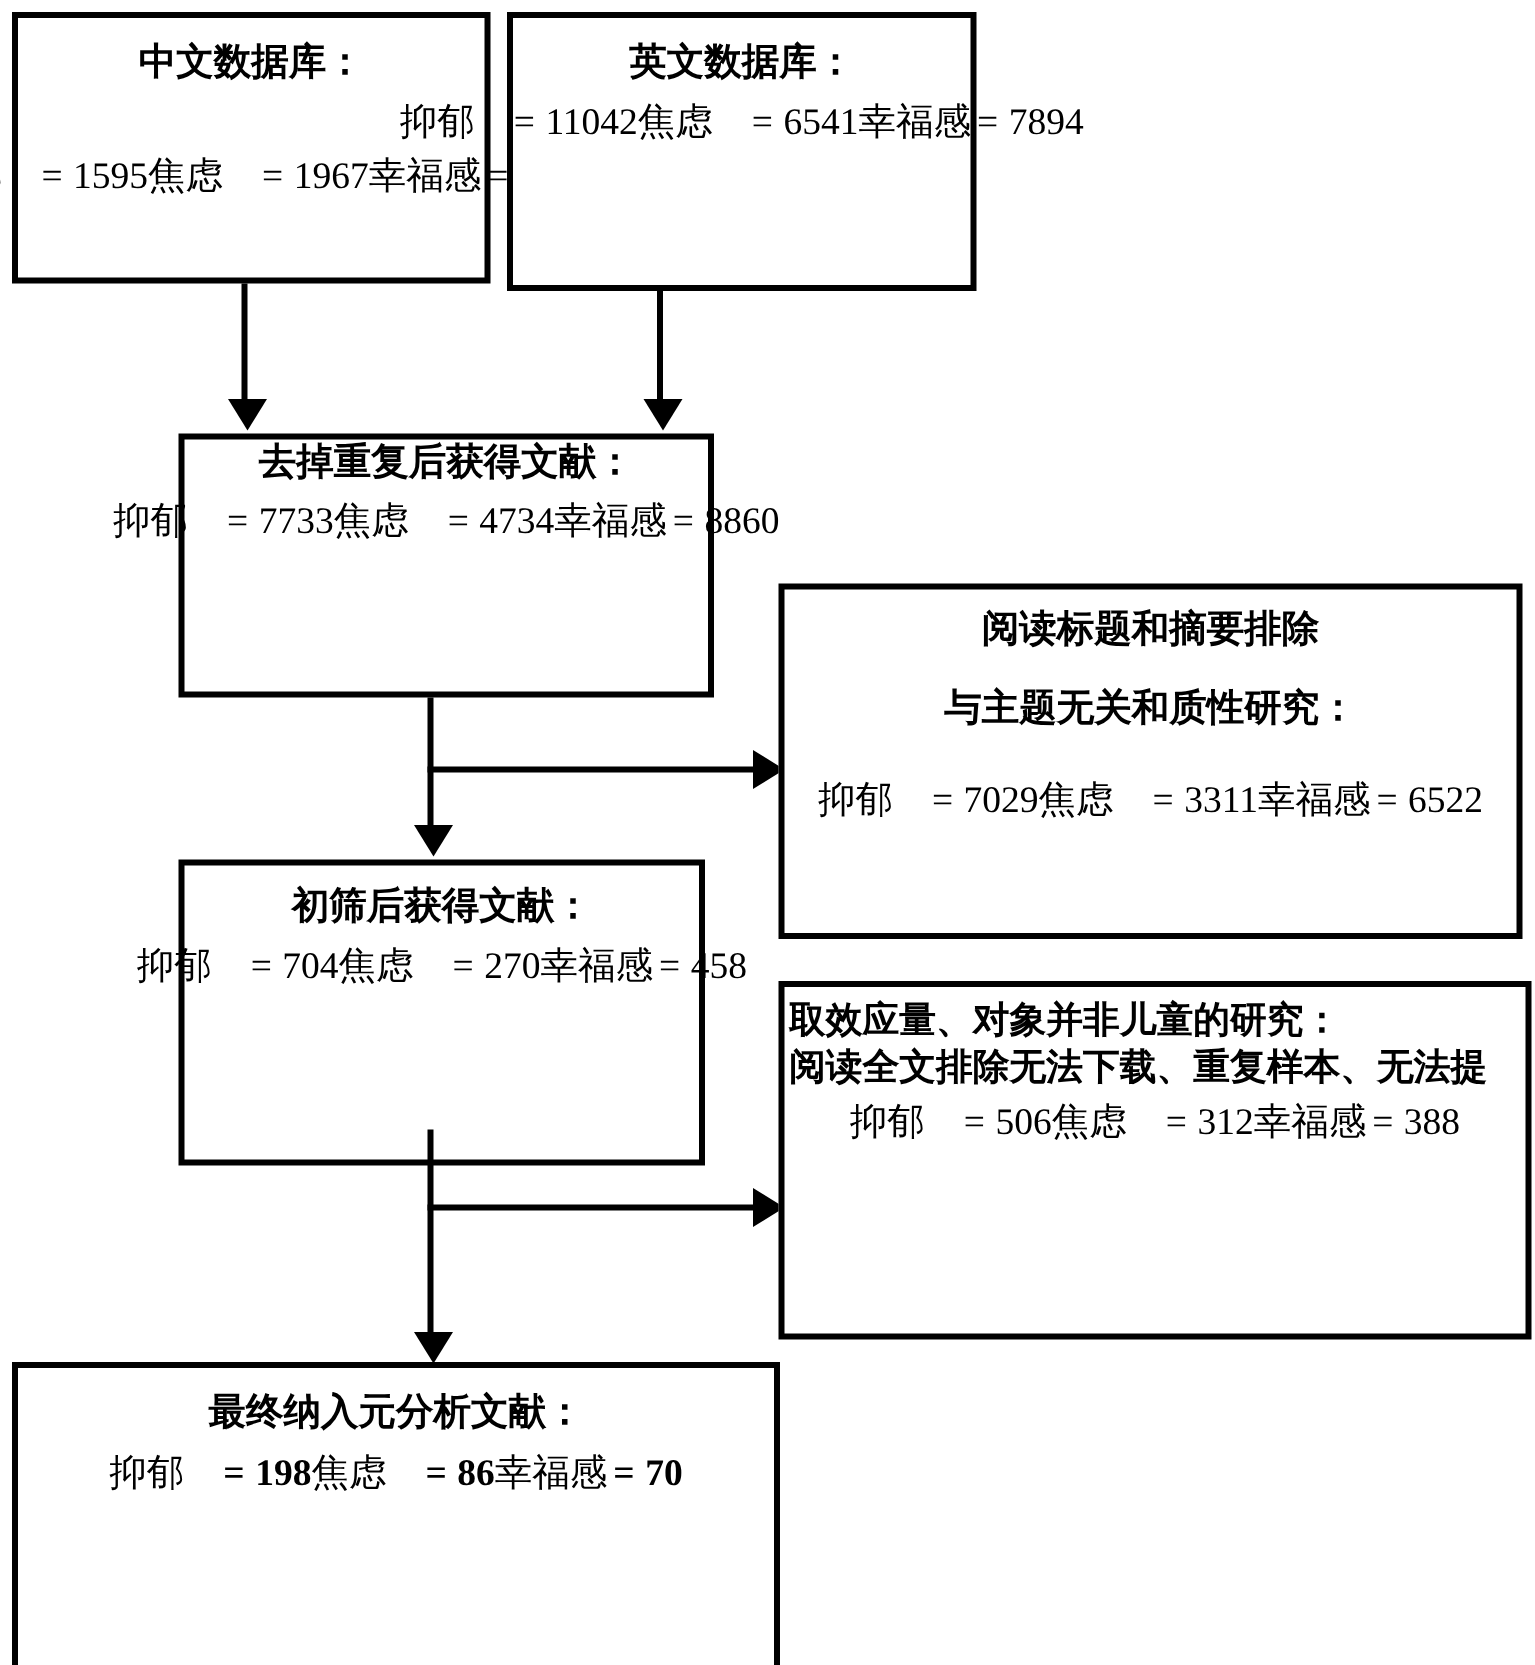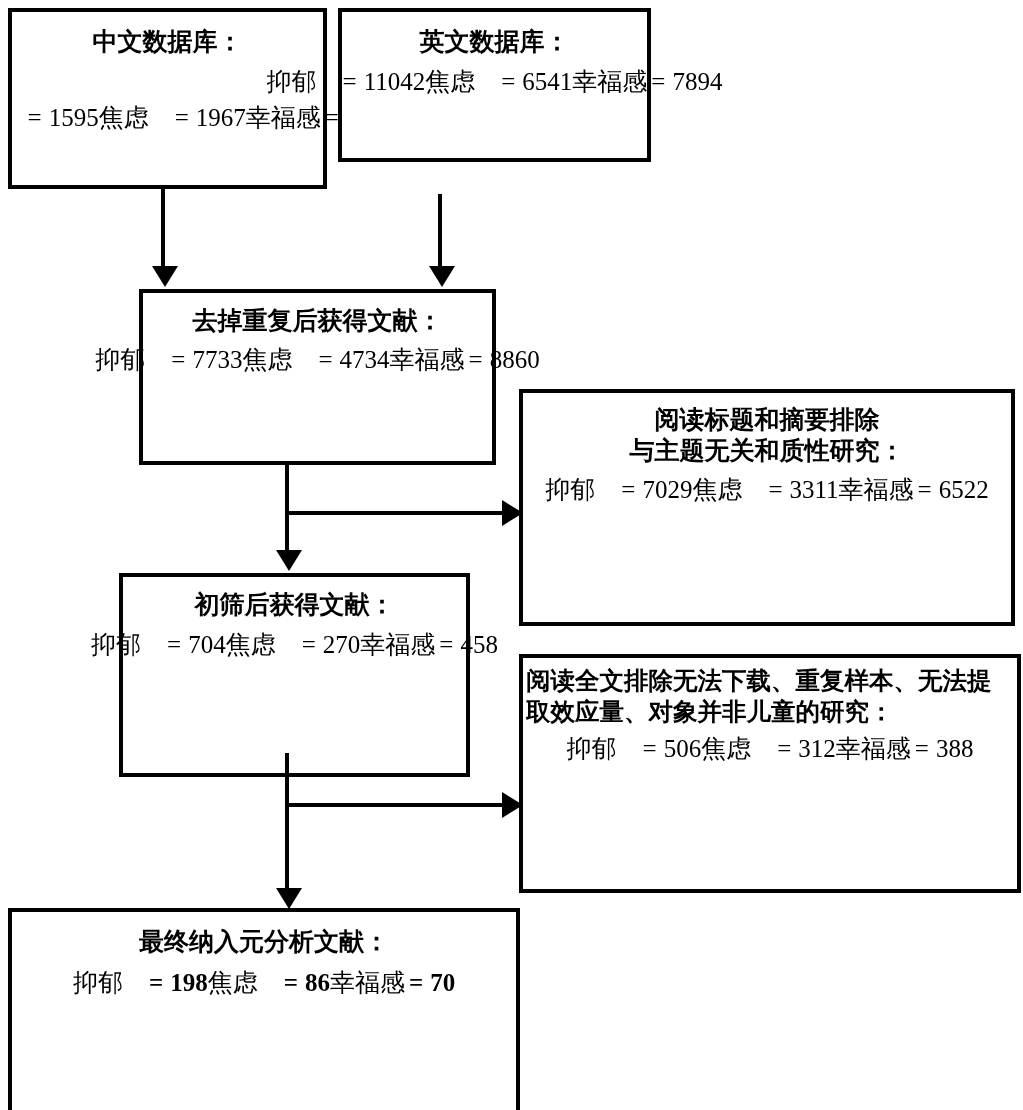--- a/index.html
+++ b/index.html
@@ -114,21 +114,21 @@
         <span class="val">1967</span>
       </div>
       <div class="row">
         <span class="label">幸福感</span>
         <span class="eq">=</span>
         <span class="val">561</span>
       </div>
     </div>
   </div>
 
-  <div class="box" id="box-english" style="left:338px; top:8px; width:313px; height:154px; padding-top:14px;">
+  <div class="box" id="box-english" style="left:338px; top:8px; width:313px; height:186px; padding-top:14px;">
     <div class="box-title">英文数据库：</div>
     <div class="rows" style="margin-top:9px;">
       <div class="row">
         <span class="label">抑郁</span>
         <span class="eq">=</span>
         <span class="val">11042</span>
       </div>
       <div class="row">
         <span class="label">焦虑</span>
         <span class="eq">=</span>
@@ -141,21 +141,21 @@
       </div>
     </div>
   </div>
 
   <div class="vline" style="left:161px; top:189px; height:79px;"></div>
   <div class="arrow-down" style="left:152px; top:266px;"></div>
 
   <div class="vline" style="left:438px; top:194px; height:74px;"></div>
   <div class="arrow-down" style="left:429px; top:266px;"></div>
 
-  <div class="box" id="box-dedup" style="left:119px; top:289px; width:357px; height:176px; padding-top:12px;margin-left:20px;">
+  <div class="box" id="box-dedup" style="left:119px; top:289px; width:357px; height:176px; padding-top:0;">
     <div class="box-title">去掉重复后获得文献：</div>
     <div class="rows" style="margin-top:8px;">
       <div class="row">
         <span class="label">抑郁</span>
         <span class="eq">=</span>
         <span class="val">7733</span>
       </div>
       <div class="row">
         <span class="label">焦虑</span>
         <span class="eq">=</span>
@@ -168,21 +168,21 @@
       </div>
     </div>
   </div>
 
   <div class="vline" style="left:285px; top:465px; height:86px;"></div>
   <div class="arrow-down" style="left:276px; top:550px;"></div>
 
   <div class="hline" style="left:285px; top:511px; width:220px;"></div>
   <div class="arrow-right" style="left:502px; top:500px;"></div>
 
-  <div class="box" id="box-excl1" style="left:519px; top:389px; width:496px; height:237px; padding-top:11px;">
+  <div class="box" id="box-excl1" style="left:519px; top:389px; width:496px; height:237px; padding-top:11px;gap:22px;">
     <div class="box-title">阅读标题和摘要排除</div>
     <div class="box-title">与主题无关和质性研究：</div>
     <div class="rows" style="margin-top:7px;">
       <div class="row">
         <span class="label">抑郁</span>
         <span class="eq">=</span>
         <span class="val">7029</span>
       </div>
       <div class="row">
         <span class="label">焦虑</span>
@@ -218,22 +218,22 @@
     </div>
   </div>
 
   <div class="vline" style="left:285px; top:753px; height:147px;"></div>
   <div class="arrow-down" style="left:276px; top:888px;"></div>
 
   <div class="hline" style="left:285px; top:803px; width:220px;"></div>
   <div class="arrow-right" style="left:502px; top:792px;"></div>
 
   <div class="box" id="box-excl2" style="left:519px; top:654px; width:502px; height:239px; padding-top:8px; align-items:flex-start;">
+    <div class="box-title wrapline" style="text-align:left; padding-left:3px; font-size:24.5px;">取效应量、对象并非儿童的研究：</div>
     <div class="box-title wrapline" style="text-align:left; padding-left:3px; font-size:24.5px;">阅读全文排除无法下载、重复样本、无法提</div>
-    <div class="box-title wrapline" style="text-align:left; padding-left:3px; font-size:24.5px;">取效应量、对象并非儿童的研究：</div>
     <div class="rows" style="margin-top:6px; align-self:center;">
       <div class="row">
         <span class="label">抑郁</span>
         <span class="eq">=</span>
         <span class="val">506</span>
       </div>
       <div class="row">
         <span class="label">焦虑</span>
         <span class="eq">=</span>
         <span class="val">312</span>

